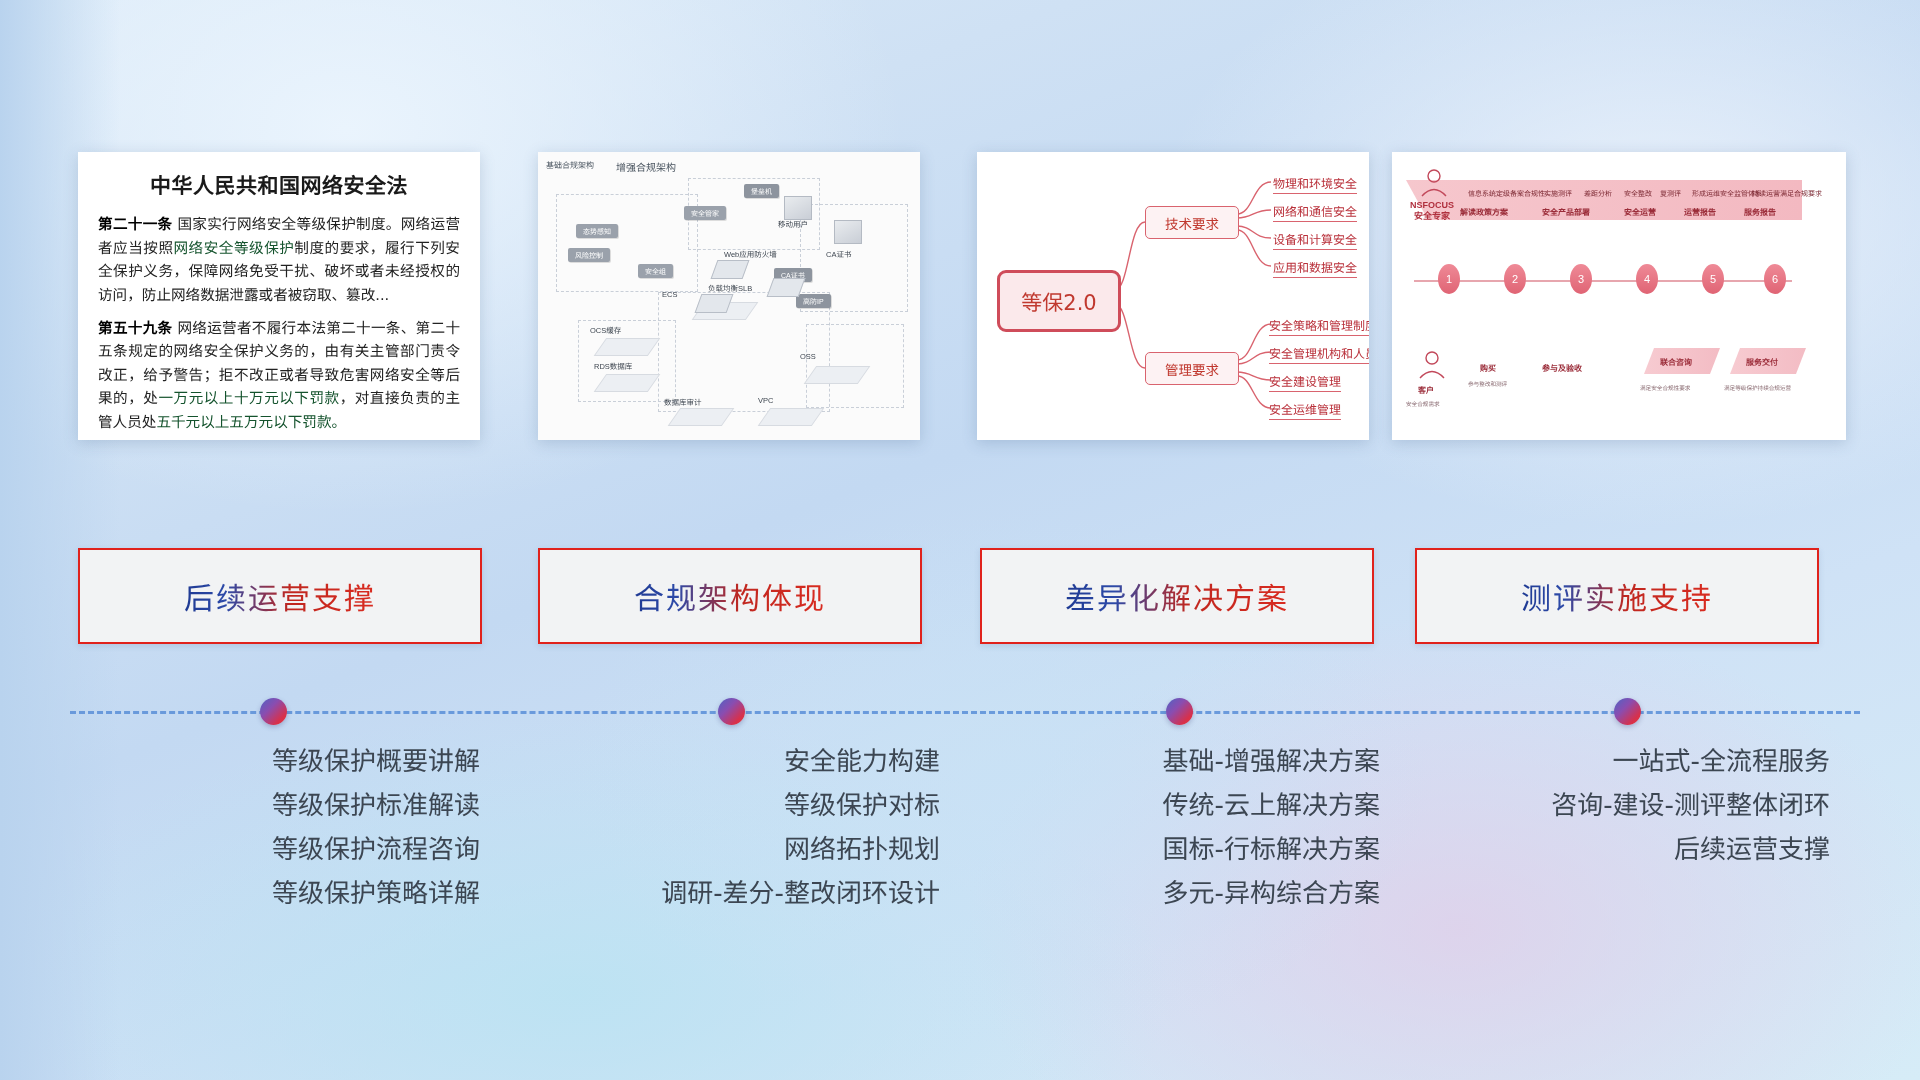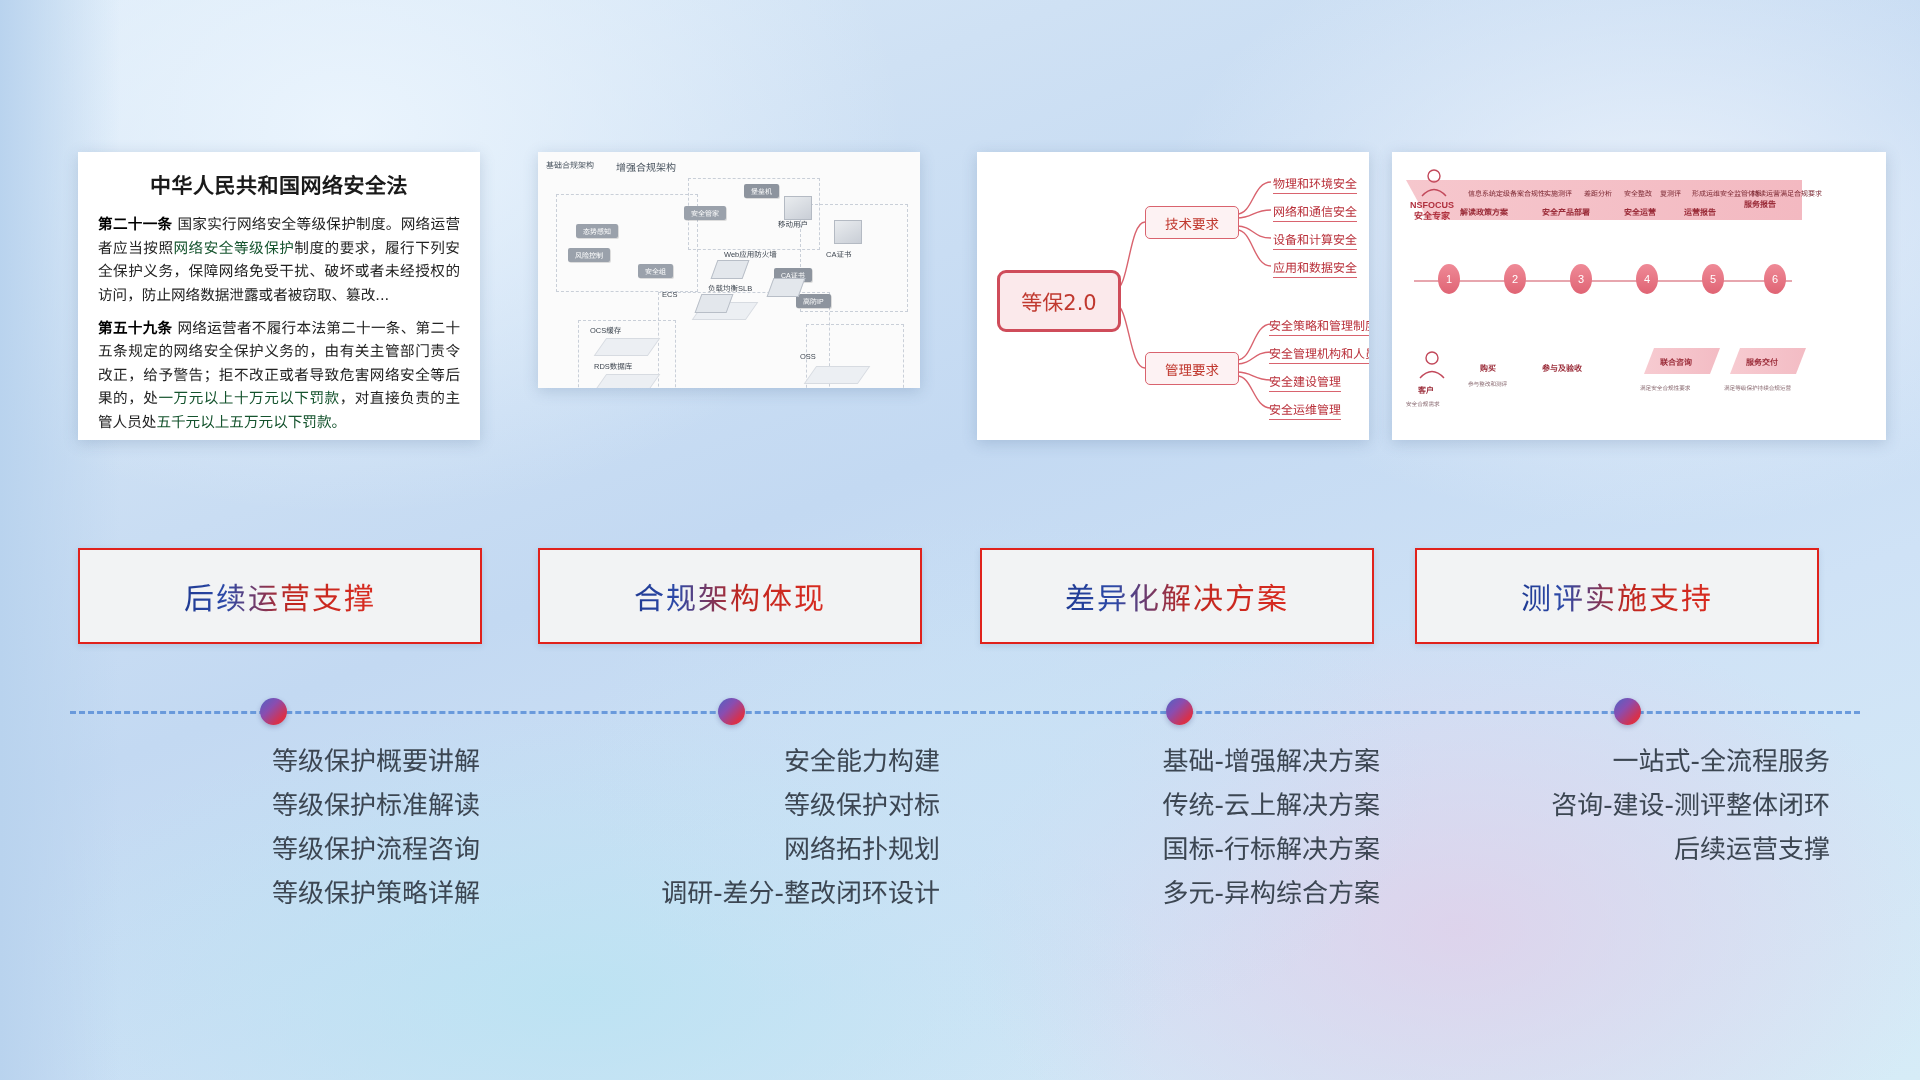--- a/index.html
+++ b/index.html
@@ -27,23 +27,23 @@
   #bg .l7{position:absolute;left:0;top:0;width:120px;height:1080px;
      background:linear-gradient(90deg,#b9d3ee 0%, rgba(185,211,238,0) 100%);}
 
   #page{position:relative;z-index:2;width:1920px;height:1080px;}
 
   
   .cards{position:absolute;top:152px;left:0;width:1920px;height:290px;}
   .card{position:absolute;top:0;background:#ffffff;
         box-shadow:0 3px 14px rgba(60,90,130,.22);overflow:hidden;}
   .card.c1{left:78px;  width:402px;height:288px;}
-  .card.c2{left:538px; width:382px;height:236px;}
+  .card.c2{left:538px; width:382px;height:288px;}
   .card.c3{left:977px; width:392px;height:288px;}
-  .card.c4{left:1392px;width:494px;height:288px;}
+  .card.c4{left:1392px;width:454px;height:288px;}
 
   
   .law{padding:17px 20px 10px 20px;box-sizing:border-box;height:100%;}
   .law h3{margin:0 0 13px 0;text-align:center;font-size:21px;font-weight:700;color:#1a1a1a;
           letter-spacing:.5px;font-family:"DejaVu Sans",sans-serif;}
   .law p{margin:0 0 9px 0;font-size:14.6px;line-height:1.62;color:#222;text-align:justify;
          font-family:"DejaVu Sans",sans-serif;}
   .law b{font-weight:700;color:#000;}
   .law .r{color:#14532d;}
 
@@ -249,21 +249,21 @@
         </svg>
         <div class="who">
           <span>NSFOCUS</span><br>
           <span>安全专家</span>
         </div>
 
         <div class="cap" style="left:68px;top:54px;">解读政策方案</div>
         <div class="cap" style="left:150px;top:54px;">安全产品部署</div>
         <div class="cap" style="left:232px;top:54px;">安全运营</div>
         <div class="cap" style="left:292px;top:54px;">运营报告</div>
-        <div class="cap" style="left:352px;top:46px;">服务报告</div>
+        <div class="cap" style="left:352px;top:54px;">服务报告</div>
 
         <div class="stepline"></div>
         <div class="dot" style="left:46px;">1</div>
         <div class="dot" style="left:112px;">2</div>
         <div class="dot" style="left:178px;">3</div>
         <div class="dot" style="left:244px;">4</div>
         <div class="dot" style="left:310px;">5</div>
         <div class="dot" style="left:372px;">6</div>
 
         <svg width="40" height="34" style="position:absolute;left:20px;top:196px;">

